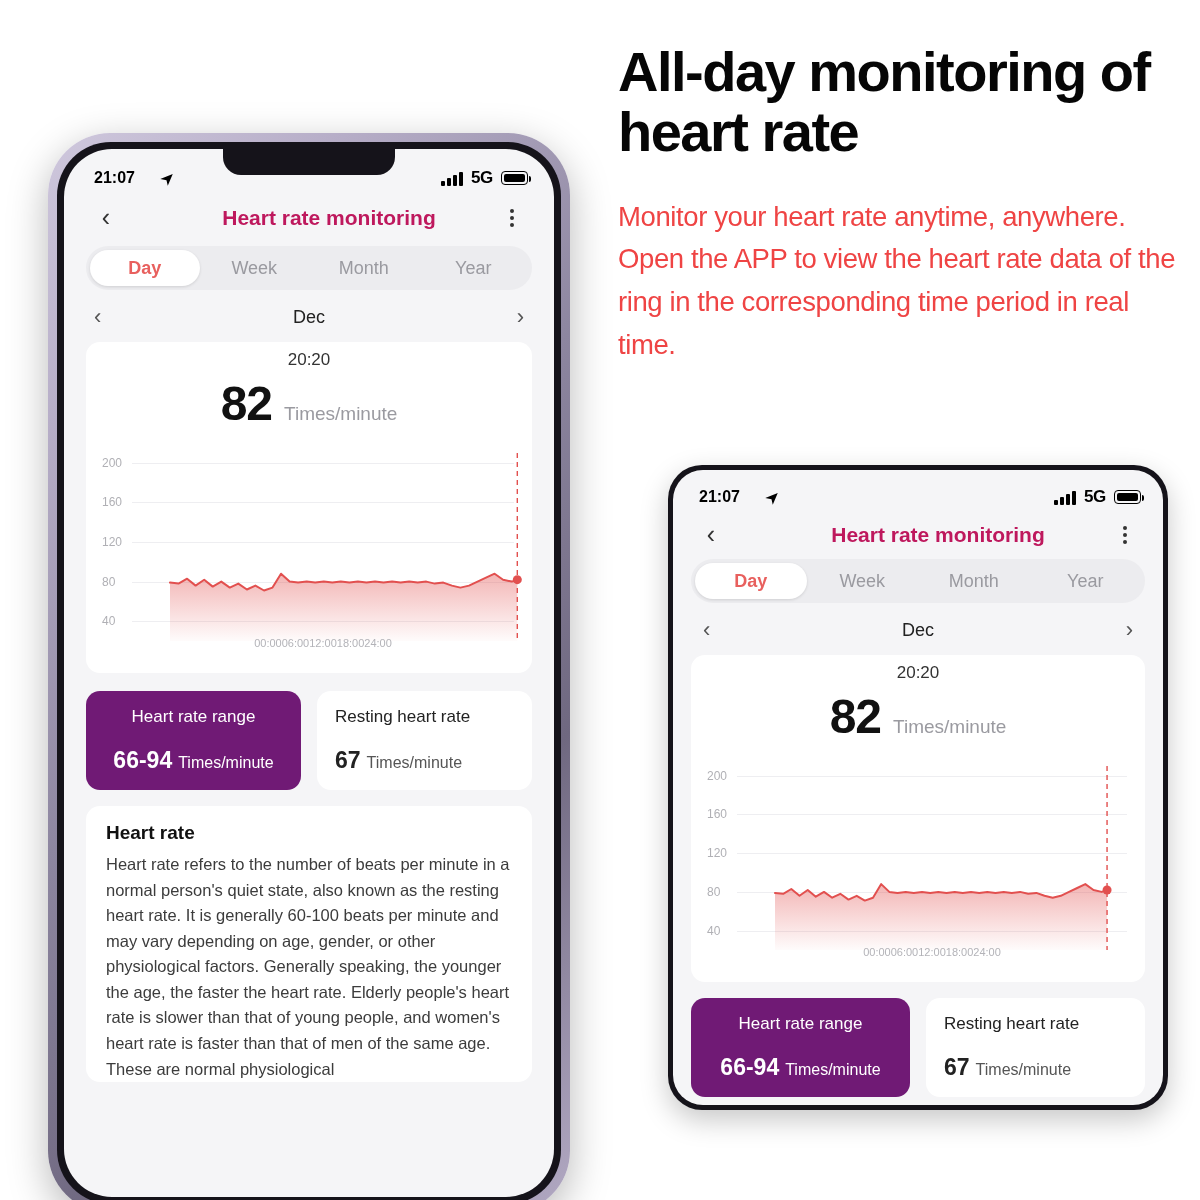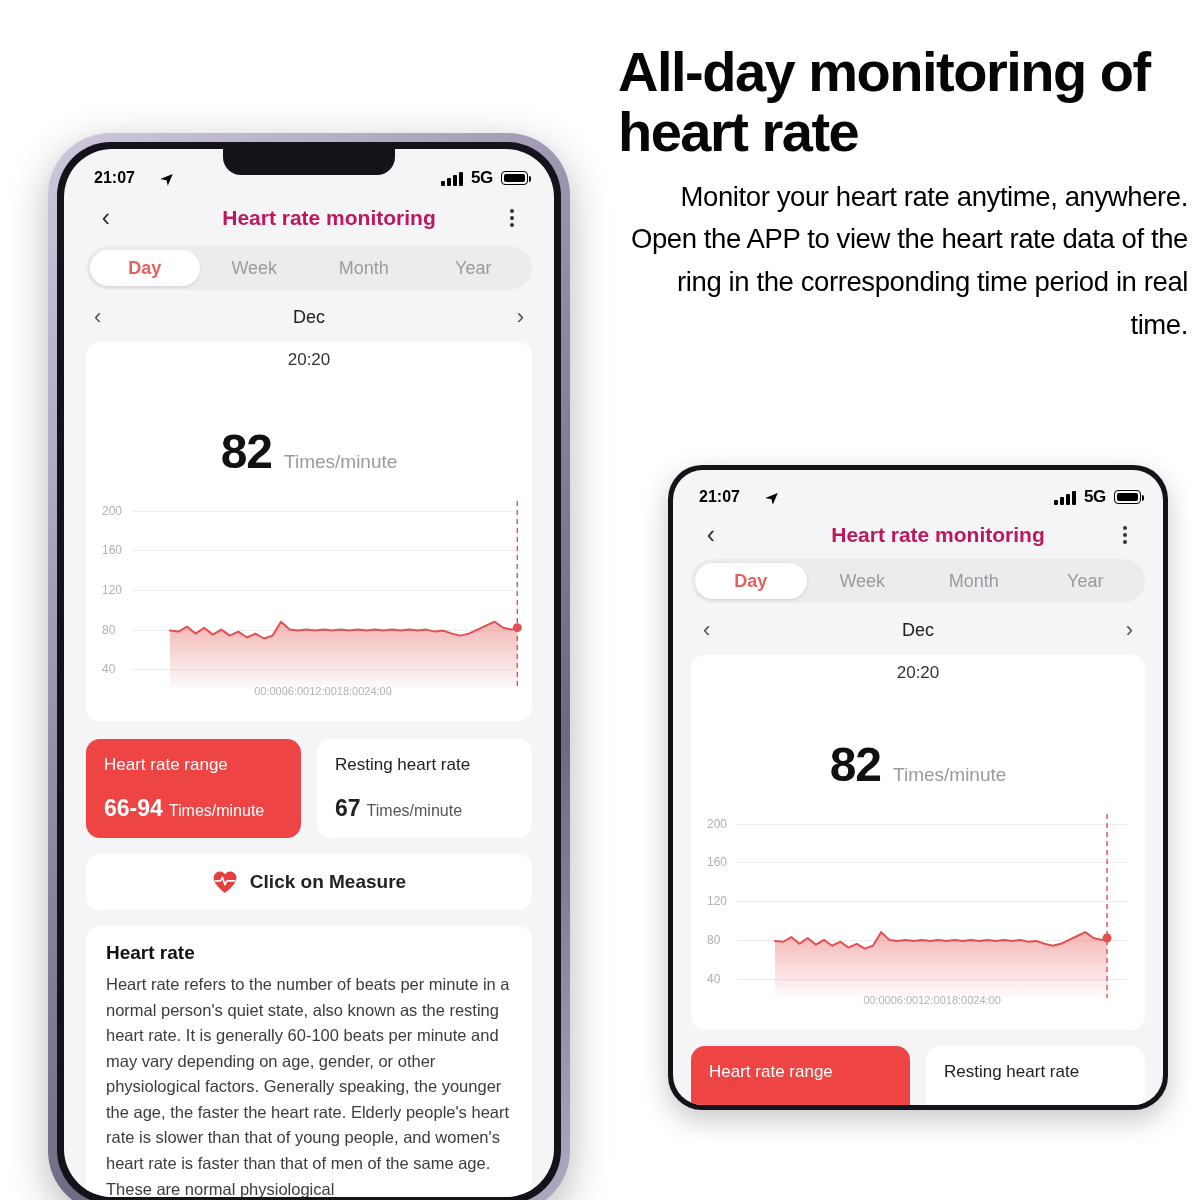--- a/index.html
+++ b/index.html
@@ -11,22 +11,22 @@
   }
   .page { position: relative; width: 1200px; height: 1178px; background: #fff; }
 
   
   .promo { position: absolute; left: 618px; top: 42px; width: 570px; }
   .promo-title {
     font-size: 56px; line-height: 1.07; font-weight: 700; letter-spacing: -1.5px;
     color: #060606; font-family: "Liberation Sans", sans-serif;
   }
   .promo-body {
-    margin-top: 14px;
-    font-size: 27.5px; line-height: 1.55; color: #000000; letter-spacing: -0.4px; text-align: right;
+    margin-top: 34px;
+    font-size: 27.5px; line-height: 1.55; color: #ef4444; letter-spacing: -0.4px;
   }
 
   
   .phone-big {
     position: absolute; left: 48px; top: 133px;
     width: 522px; height: 1080px;
     border-radius: 62px;
     background: linear-gradient(135deg,#cfc8dd 0%, #b7aec8 18%, #8d86a0 45%, #6f6880 70%, #b3aac4 100%);
     padding: 9px;
     box-shadow: 0 12px 40px rgba(0,0,0,0.28);
@@ -96,36 +96,36 @@
     padding: 14px 30px 2px 30px; color: #333;
   }
   .month-row .m { font-size: 18px; color: #222; }
   .month-row .a { font-size: 22px; color: #555; }
 
   
   .card { background: #fff; border-radius: 14px; margin: 10px 22px 0 22px; }
 
   .bpm-time { text-align: center; font-size: 17px; color: #333; padding-top: 8px; }
   .bpm-row { display: flex; align-items: baseline; justify-content: center; gap: 12px; padding: 6px 0 12px 0;}
-  .bpm-val { font-size: 48px; font-weight: 700; color: #111; letter-spacing: -1px; margin-top: 48px; }
+  .bpm-val { font-size: 48px; font-weight: 700; color: #111; letter-spacing: -1px; }
   .bpm-unit { font-size: 19px; color: #9a9aa0; }
 
   
   .chart { position: relative; height: 210px; margin: 0 8px 0 8px; }
   .chart .ylab { position: absolute; left: 8px; font-size: 12px; color: #b0b0b5; transform: translateY(-50%); }
   .chart .grid { position: absolute; left: 38px; right: 10px; height: 1px; background: #eeeef1; }
   .chart svg { position: absolute; left: 38px; top: 0; }
   .chart .xaxis { position: absolute; left: 38px; right: 10px; bottom: -2px; display: flex; justify-content: center; }
   .chart .xaxis span { font-size: 11px; color: #b3b3b8; }
   .chart-wrap { padding: 4px 0 26px 0; }
 
   
   .stats { display: flex; gap: 16px; margin: 18px 22px 0 22px; }
   .stat { flex: 1; border-radius: 14px; padding: 16px 18px; }
-  .stat.red { background: #ef4444; color: #fff; }
+  .stat.red { background: #701a75; color: #fff; text-align: center; }
   .stat.white { background: #fff; color: #222; }
   .stat .lbl { font-size: 17px; margin-bottom: 8px; }
   .stat .val { font-size: 23px; font-weight: 700; display: inline-block; margin-top: 12px; }
   .stat .unit { font-size: 16px; font-weight: 400; margin-left: 6px; }
   .stat.red .unit { color: #fff; }
   .stat.white .unit { color: #555; }
 
   
   .measure {
     margin: 16px 22px 0 22px; background: #fff; border-radius: 14px;
@@ -262,27 +262,20 @@
           <div class="stat red">
             <div class="lbl">Heart rate range</div>
             <div><span class="val">66-94</span><span class="unit">Times/minute</span></div>
           </div>
           <div class="stat white">
             <div class="lbl">Resting heart rate</div>
             <div><span class="val">67</span><span class="unit">Times/minute</span></div>
           </div>
         </div>
 
-        <div class="measure">
-          <svg width="26" height="24" viewBox="0 0 24 22">
-            <path d="M12 21 C12 21 1.5 13.6 1.5 7.2 C1.5 3.6 4.3 1.2 7.2 1.2 C9.3 1.2 11 2.4 12 4 C13 2.4 14.7 1.2 16.8 1.2 C19.7 1.2 22.5 3.6 22.5 7.2 C22.5 13.6 12 21 12 21 Z" fill="#e4403f"></path>
-            <path d="M3 10 H8 L9.6 6.6 L12 13.5 L14 9.6 L15.6 10 H21" fill="none" stroke="#fff" stroke-width="1.5" stroke-linejoin="round" stroke-linecap="round"></path>
-          </svg>
-          <span>Click on Measure</span>
-        </div>
 
         <div class="desc">
           <h3>Heart rate</h3>
           <p>Heart rate refers to the number of beats per minute in a normal person's quiet state, also known as the resting heart rate. It is generally 60-100 beats per minute and may vary depending on age, gender, or other physiological factors. Generally speaking, the younger the age, the faster the heart rate. Elderly people's heart rate is slower than that of young people, and women's heart rate is faster than that of men of the same age. These are normal physiological</p>
         </div>
 
       </div>
     </div>
   </div>
 

